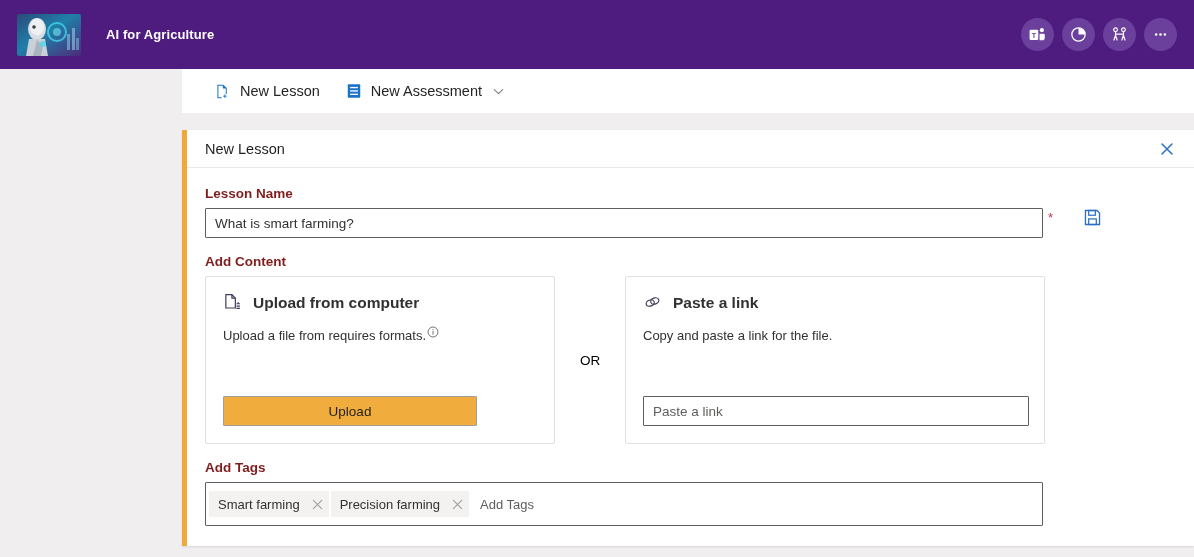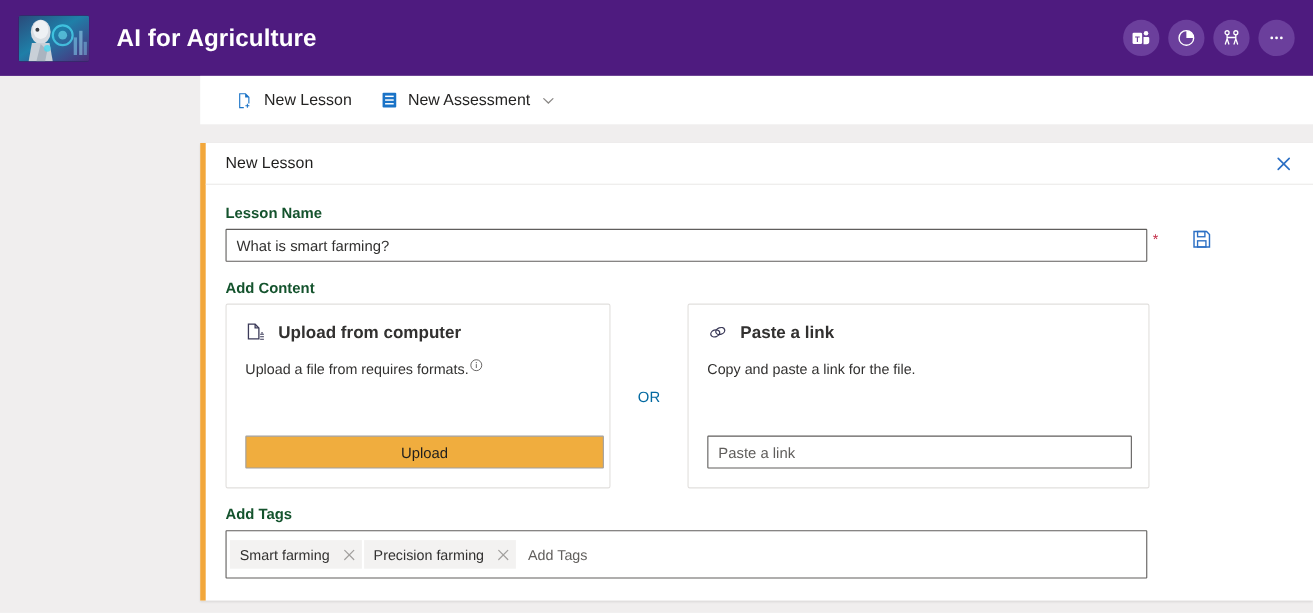--- a/index.html
+++ b/index.html
@@ -29,21 +29,21 @@
     border-radius: 2px;
     overflow: hidden;
     flex: none;
     position: relative;
     background: #1d2f55;
   }
   .app-thumb svg { display: block; width: 64px; height: 42px; }
   .app-title {
     margin-left: 25px;
     color: #ffffff;
-    font-size: 22px;
+    font-size: 13px;
     font-weight: bold;
     letter-spacing: .1px;
   }
   .header-actions {
     position: absolute;
     right: 17px;
     top: 18px;
     display: flex;
     gap: 8px;
   }
@@ -113,21 +113,21 @@
     top: 8px;
     width: 22px; height: 22px;
     display: flex; align-items: center; justify-content: center;
     cursor: pointer;
   }
 
   .panel-body { padding: 18px 18px 0 18px; }
 
   .field-label {
     font-size: 13.5px;
-    color: #14532d;
+    color: #7f1d1d;
     font-weight: bold;
     margin-bottom: 7px;
   }
 
   .name-row { display: flex; align-items: flex-start; }
   .text-input {
     width: 838px;
     height: 30px;
     border: 1px solid #605e5c;
     padding: 0 9px;
@@ -186,38 +186,38 @@
     display: flex;
     align-items: flex-start;
   }
   .info-icon { margin-left: 1px; cursor: pointer; display: inline-flex; }
   .card-desc2 { font-size: 13px; color: #323130; margin-top: 8px; }
 
   .upload-btn {
     position: absolute;
     left: 17px;
     bottom: 17px;
-    width: 326px;
+    width: 254px;
     height: 30px;
     background: #f0ad3e;
     border: 1px solid #a19f9d;
     font-size: 13.5px;
     color: #201f1e;
     font-family: "Liberation Sans", sans-serif;
     cursor: pointer;
     border-radius: 1px;
   }
 
   .or-wrap {
     width: 70px;
     display: flex;
     align-items: center;
     justify-content: center;
     font-size: 13.5px;
-    color: #0369a1;
+    color: #000000;
   }
 
   .link-input {
     position: absolute;
     left: 17px;
     bottom: 17px;
     width: 386px;
     height: 30px;
     border: 1px solid #605e5c;
     padding: 0 9px;

